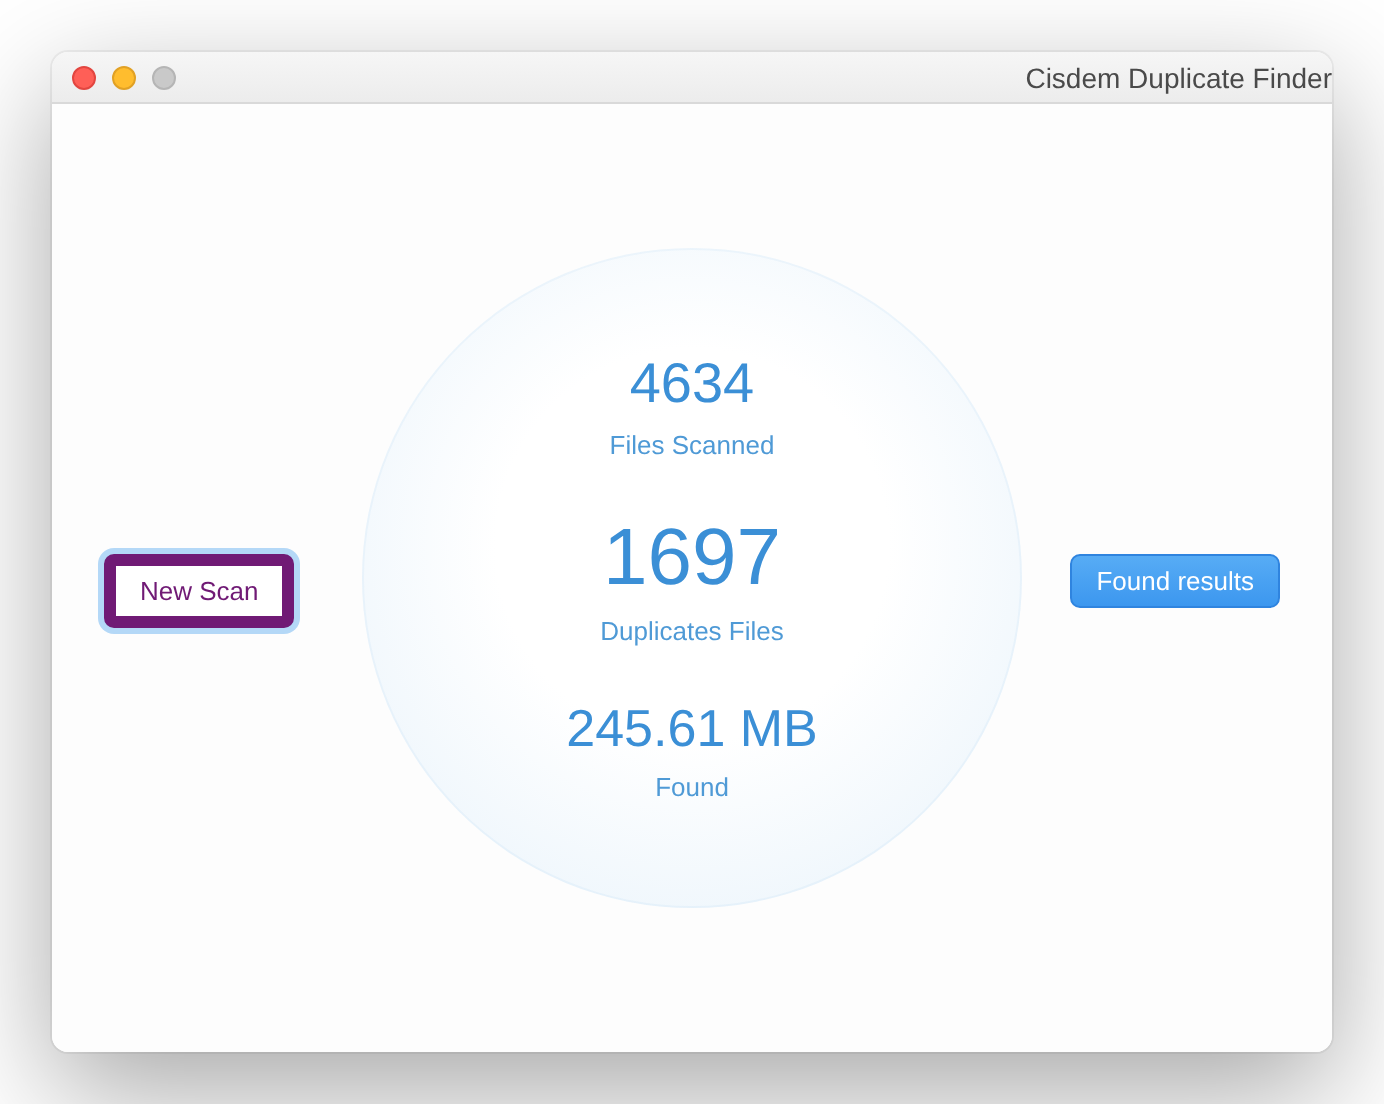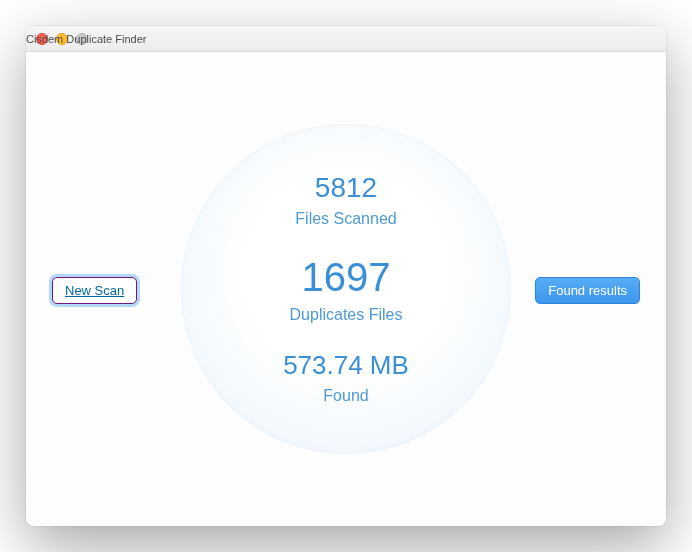--- a/index.html
+++ b/index.html
@@ -35,22 +35,22 @@
     gap: 8px;
     padding-left: 10px;
   }
   .dot {
     width: 12px; height: 12px; border-radius: 50%;
   }
   .dot.red { background:#ff5f57; border:0.5px solid #e24640; }
   .dot.yellow { background:#ffbd2e; border:0.5px solid #e1a125; }
   .dot.green { background:#c9c9c9; border:0.5px solid #b5b5b5; }
   .title {
-    position:absolute; left:0; right:0; text-align:left;
-    font-size:11px; color:#4a4a4a;
+    position:absolute; left:0; right:0; text-align:right;
+    font-size:14px; color:#4a4a4a;
     pointer-events:none;
   }
   .content {
     flex:1;
     background:#fdfdfd;
     position:relative;
     display:flex;
     align-items:center;
     justify-content:center;
   }
@@ -64,36 +64,35 @@
     flex-direction:column;
     align-items:center;
     justify-content:center;
     gap: 28px;
   }
   .stat { text-align:center; color:#3b8fd6; }
   .stat .num { font-weight:400; line-height:1.05; }
   .stat.files .num { font-size:28px; }
   .stat.dup .num { font-size:40px; }
   .stat.size .num { font-size:26px; }
-  .stat .lbl { font-size:16px; color:#4f9ad6; margin-top:8px; }
+  .stat .lbl { font-size:13px; color:#4f9ad6; margin-top:8px; }
   .btn {
     position:absolute;
     top: 225px;
     padding: 5px 12px;
     font-size:13px;
     border-radius:5px;
     cursor:pointer;
   }
   .btn.left {
     left: 26px;
     background:#ffffff;
-    color:#0369a1;
-    border:1px solid #701a75;
+    color:#701a75;
+    border:6px solid #701a75;
     box-shadow: 0 0 0 3px rgba(90,170,240,0.45);
-    text-decoration: underline;
   }
   .btn.right {
     right: 26px;
     background: linear-gradient(#57acf5,#3c97ef);
     color:#fff;
     border:1px solid #2f84df;
   }
 </style>
 </head>
 <body>
@@ -106,29 +105,29 @@
       <div class="dot green"></div>
     </div>
     <div class="title">Cisdem Duplicate Finder</div>
   </div>
   <div class="content">
 
     <button class="btn left">New Scan</button>
 
     <div class="circle">
       <div class="stat files">
-        <div class="num">5812</div>
+        <div class="num">4634</div>
         <div class="lbl">Files Scanned</div>
       </div>
       <div class="stat dup">
         <div class="num">1697</div>
         <div class="lbl">Duplicates Files</div>
       </div>
       <div class="stat size">
-        <div class="num">573.74 MB</div>
+        <div class="num">245.61 MB</div>
         <div class="lbl">Found</div>
       </div>
     </div>
 
     <button class="btn right">Found results</button>
 
   </div>
 </div>
 
 </body></html>

